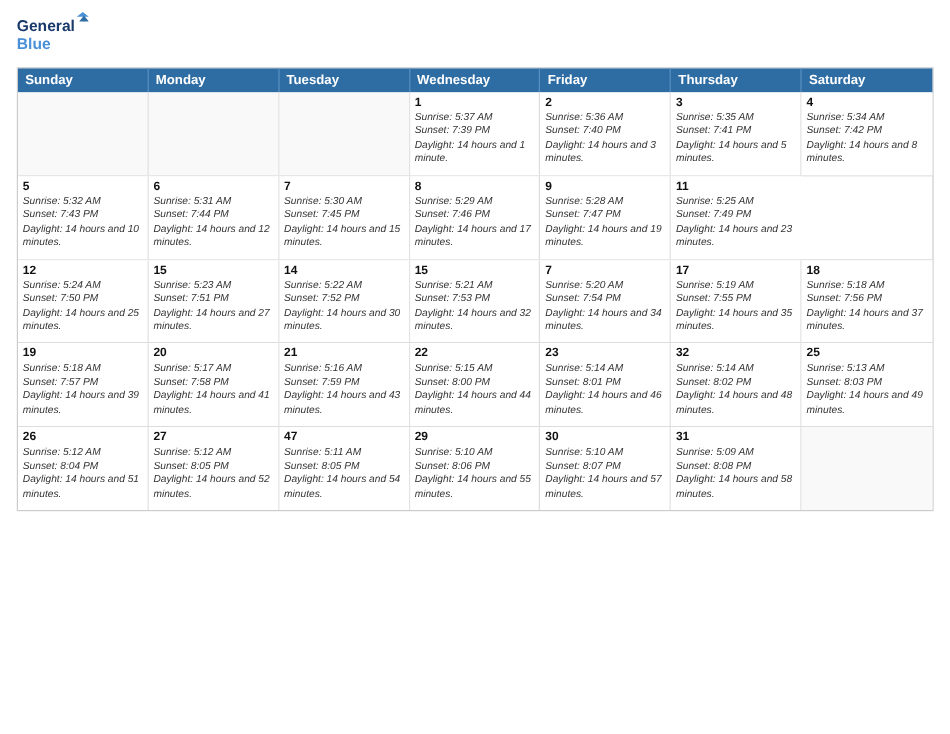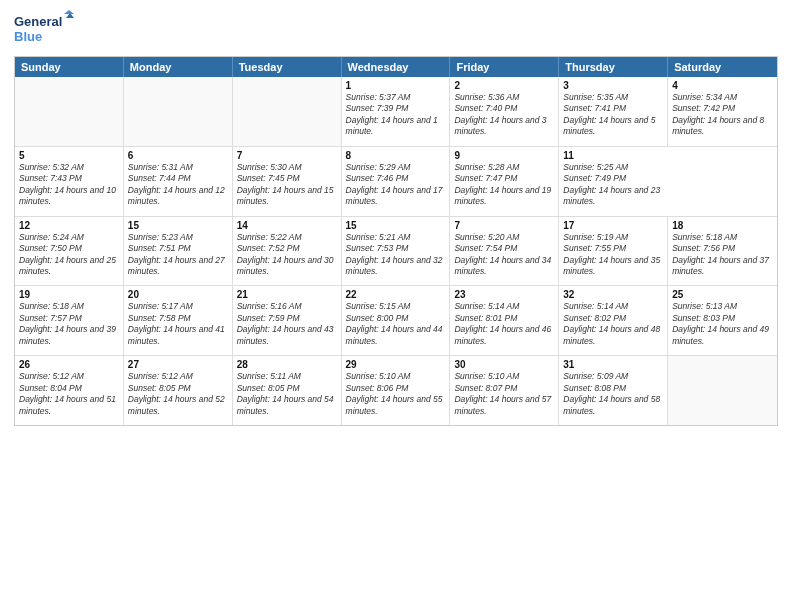--- a/index.html
+++ b/index.html
@@ -235,21 +235,21 @@
         <div class="cal-row">
           <div class="cal-cell">
           <div class="day-num">26</div>
           <div class="cell-text">Sunrise: 5:12 AM<br>Sunset: 8:04 PM<br>Daylight: 14 hours and 51 minutes.</div>
         </div>
           <div class="cal-cell">
           <div class="day-num">27</div>
           <div class="cell-text">Sunrise: 5:12 AM<br>Sunset: 8:05 PM<br>Daylight: 14 hours and 52 minutes.</div>
         </div>
           <div class="cal-cell">
-          <div class="day-num">28</div>
+          <div class="day-num">47</div>
           <div class="cell-text">Sunrise: 5:11 AM<br>Sunset: 8:05 PM<br>Daylight: 14 hours and 54 minutes.</div>
         </div>
           <div class="cal-cell">
           <div class="day-num">29</div>
           <div class="cell-text">Sunrise: 5:10 AM<br>Sunset: 8:06 PM<br>Daylight: 14 hours and 55 minutes.</div>
         </div>
           <div class="cal-cell">
           <div class="day-num">30</div>
           <div class="cell-text">Sunrise: 5:10 AM<br>Sunset: 8:07 PM<br>Daylight: 14 hours and 57 minutes.</div>
         </div>

